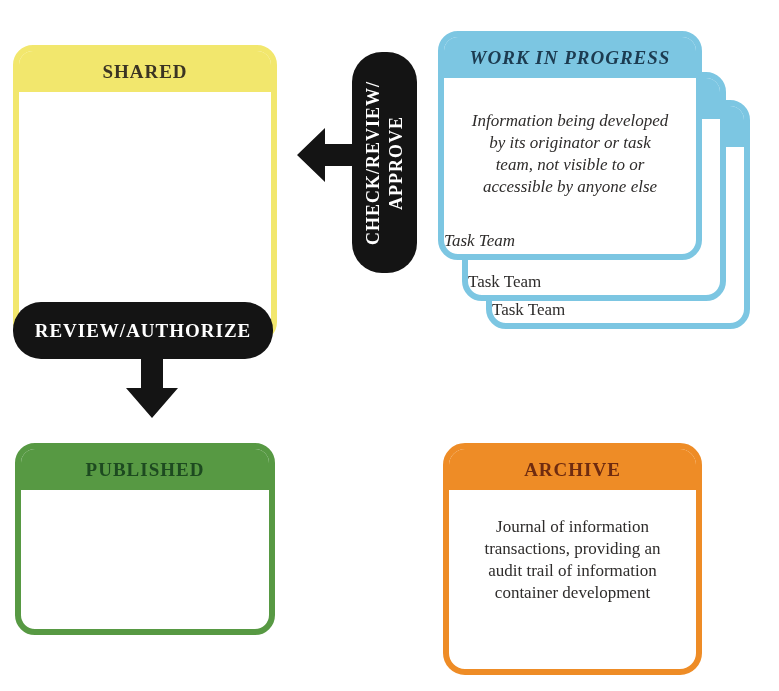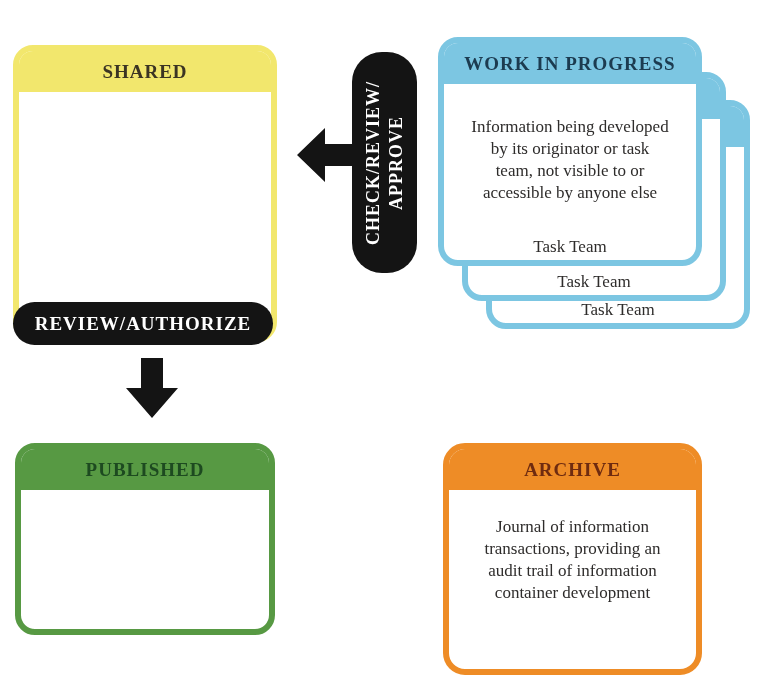--- a/index.html
+++ b/index.html
@@ -18,51 +18,51 @@
   }
   .card-header{
     height:41px;display:flex;align-items:center;justify-content:center;
     font-weight:bold;font-size:19px;letter-spacing:1px;
   }
   .card-body{
     padding:26px 8px 0;text-align:center;color:var(--body_text);
     font-size:17px;line-height:22px;white-space:pre-line;
   }
   .task-team{
-    position:absolute;left:0;right:0;bottom:3px;text-align:center;
+    position:absolute;left:0;right:0;bottom:3px;
     color:var(--body_text);font-size:17px;
   }
   
   .card-shared{left:13px;top:45px;width:264px;height:297px;border-color:var(--yellow);}
   .card-shared .card-header{background:var(--yellow);color:var(--title_shared);}
   
   .card-wip{width:264px;height:229px;border-color:var(--blue);}
   .card-wip .card-header{background:var(--blue);color:var(--title_wip);}
   .card-wip-3{left:486px;top:100px;}
   .card-wip-2{left:462px;top:72px;}
-  .card-wip-1{left:438px;top:37px;}
+  .card-wip-1{left:438px;top:31px;font-style:italic;}
   .card-wip-1 .card-body{padding-top:32px;}
   
   .card-published{left:15px;top:443px;width:260px;height:192px;border-color:var(--green);}
   .card-published .card-header{background:var(--green);color:var(--title_published);}
   
   .card-archive{left:443px;top:443px;width:259px;height:232px;border-color:var(--orange);border-radius:22px;}
   .card-archive .card-header{background:var(--orange);color:var(--title_archive);}
   
   .pill{
     position:absolute;background:var(--black);color:#ffffff;
     display:flex;align-items:center;justify-content:center;
     font-weight:bold;letter-spacing:1px;
   }
   .pill-check{left:352px;top:52px;width:65px;height:221px;border-radius:30px;}
   .pill-check .vtext{
     flex:none;width:220px;transform:rotate(-90deg);
     text-align:center;font-size:18px;line-height:23px;white-space:pre-line;
   }
-  .pill-review{left:13px;top:302px;width:260px;height:43px;border-radius:28px;font-size:19px;}
+  .pill-review{left:13px;top:302px;width:260px;height:57px;border-radius:28px;font-size:19px;}
   #arrows{position:absolute;left:0;top:0;width:779px;height:691px;pointer-events:none;}
 </style>
 </head>
 <body>
 
 <div id="canvas">
 
   <div class="card card-wip card-wip-3">
     <div class="card-header"></div>
     <div class="task-team">Task Team</div>

